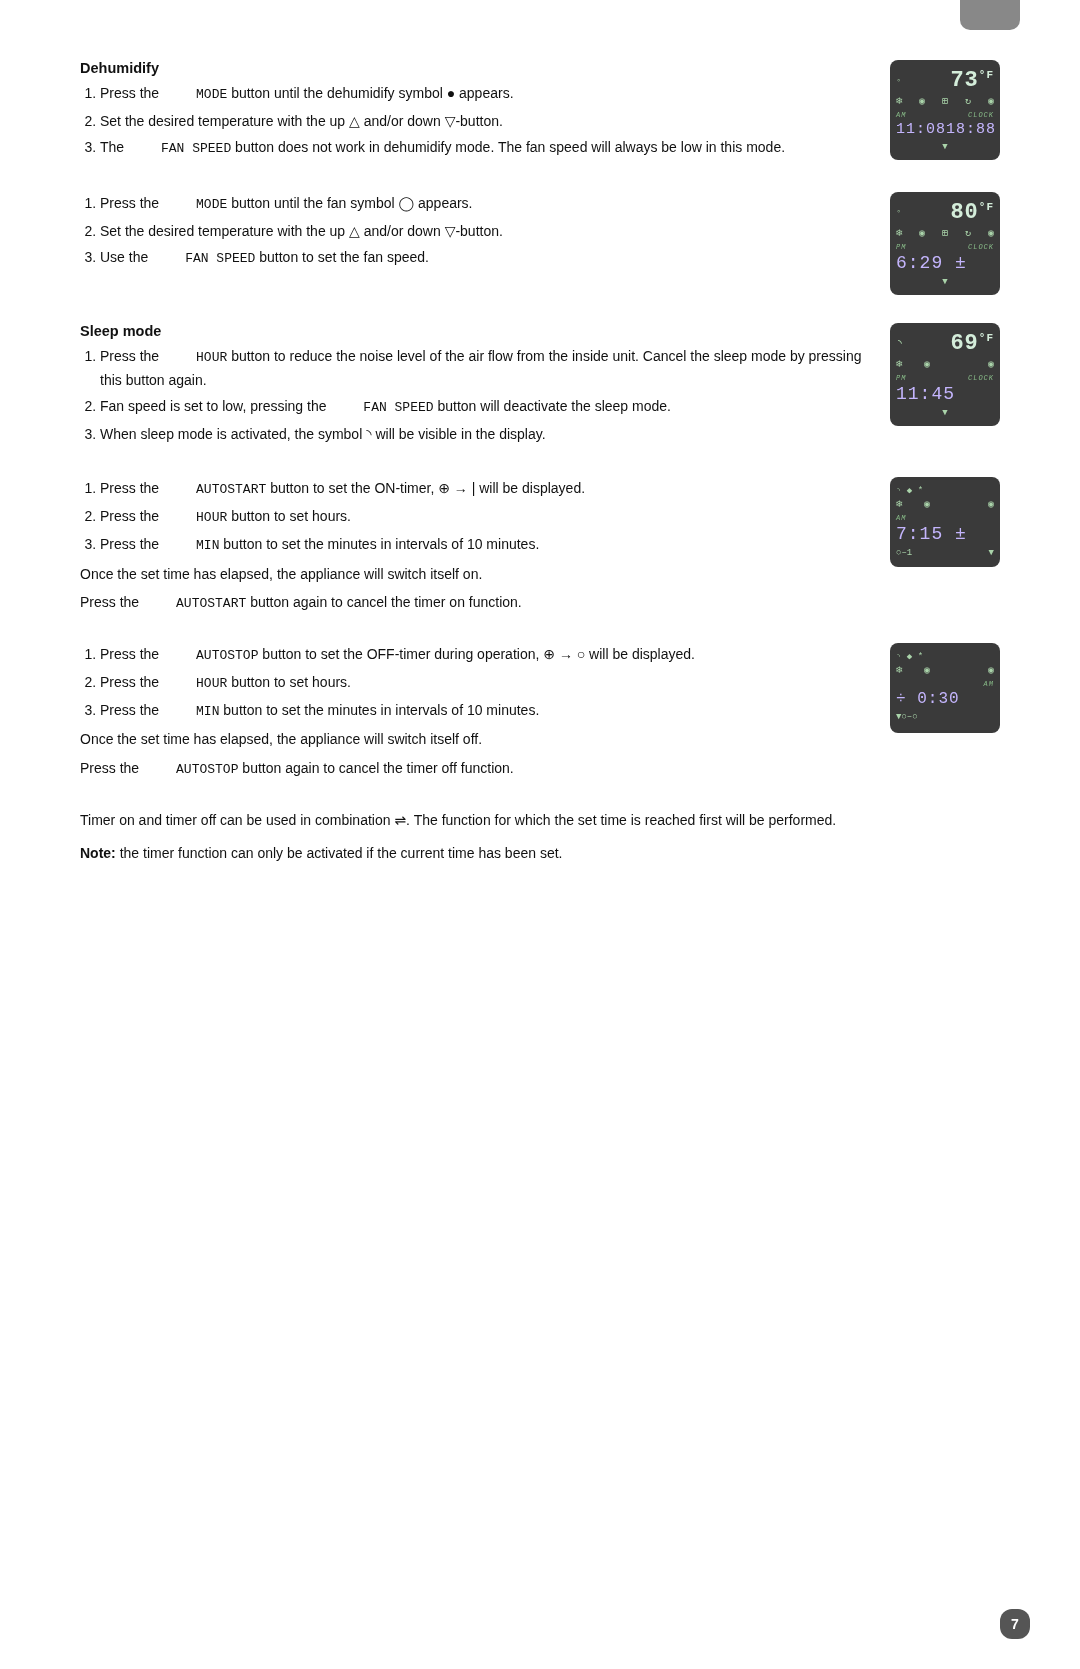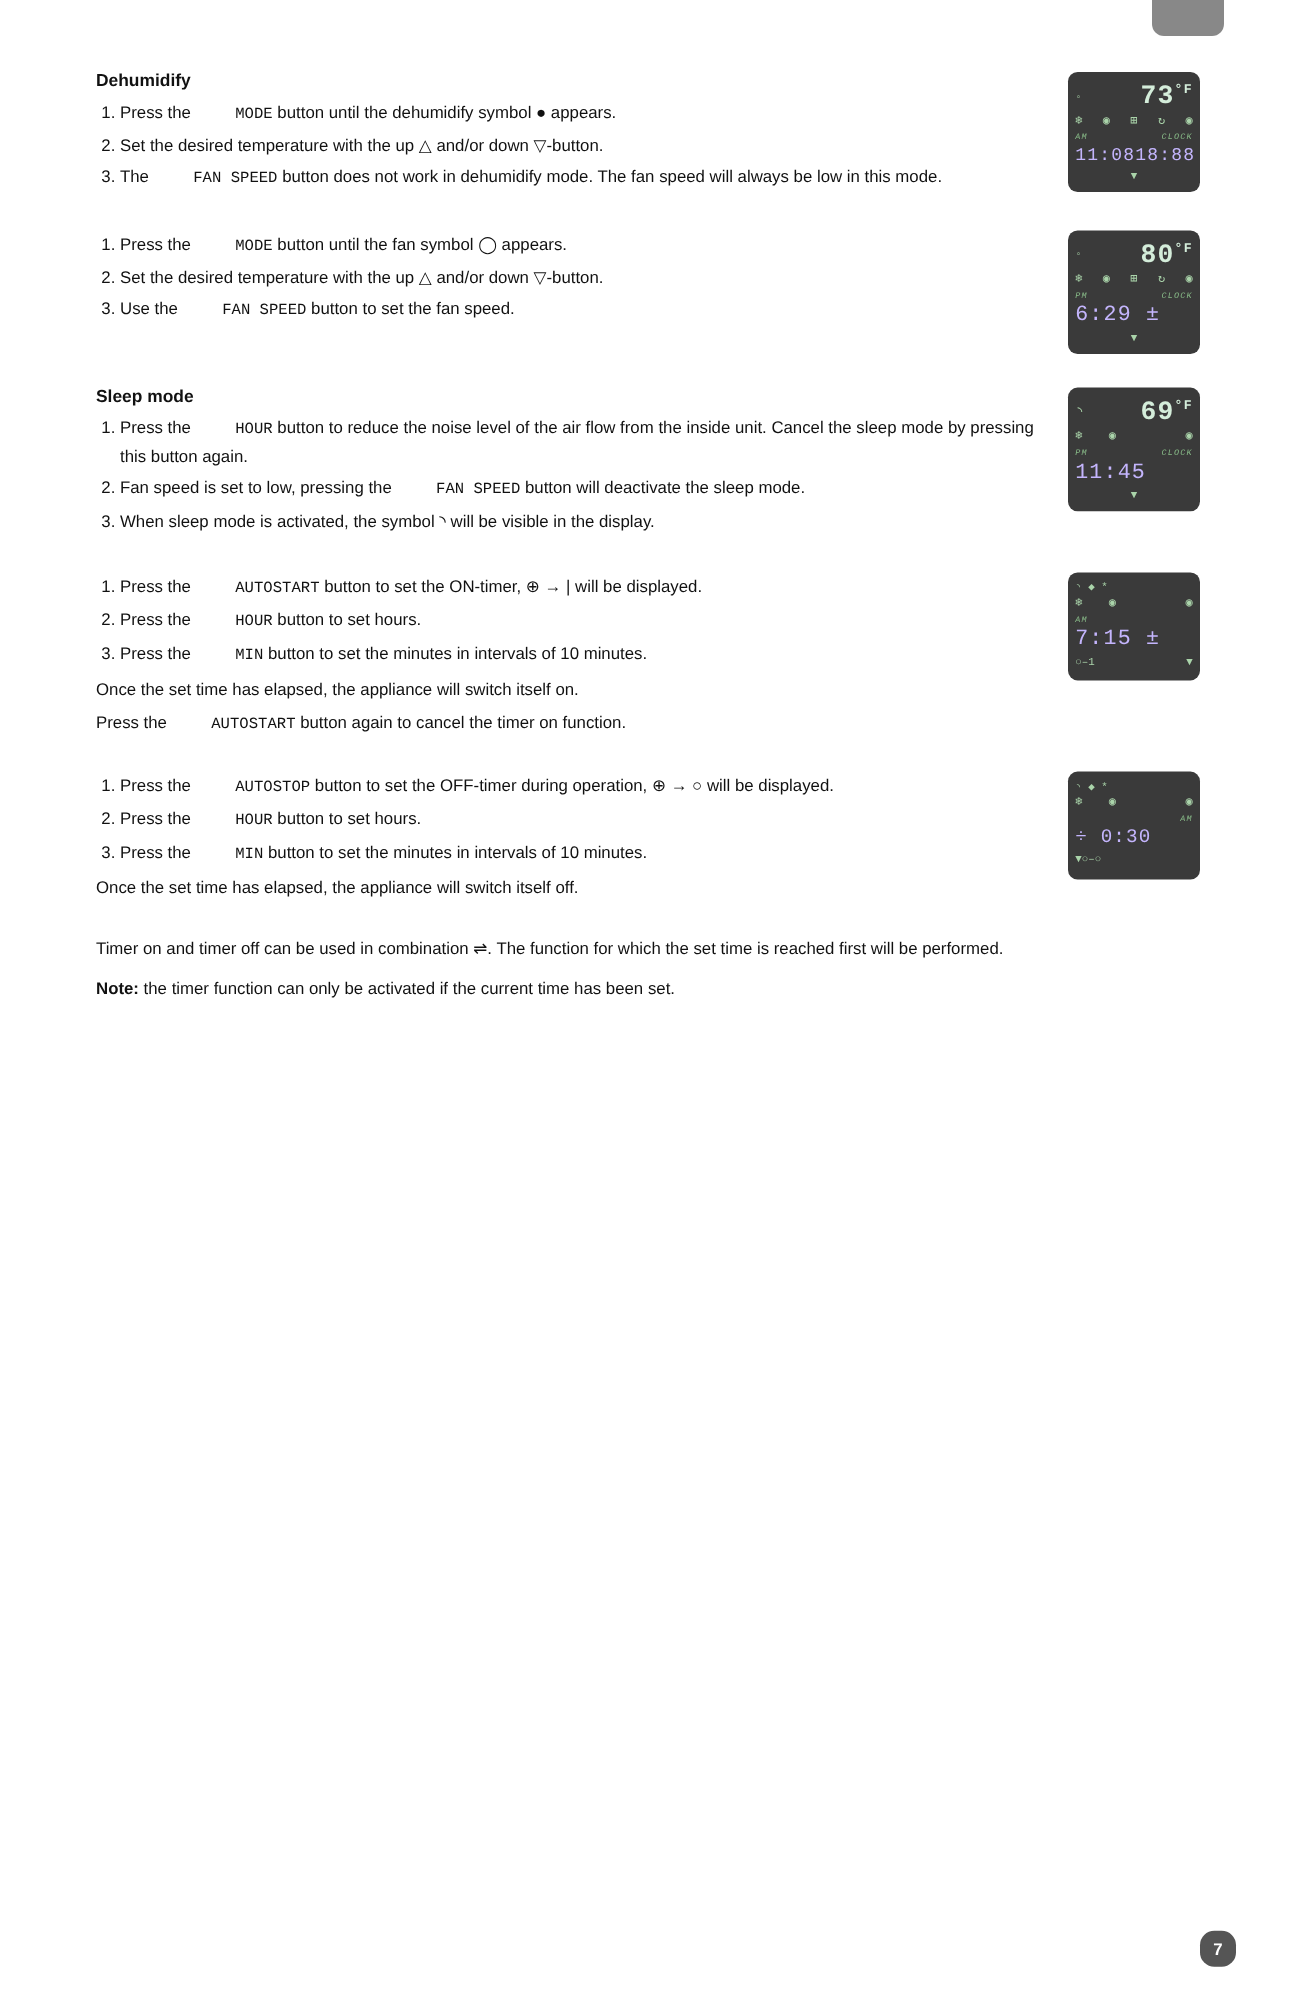--- a/index.html
+++ b/index.html
@@ -302,20 +302,21 @@
 </div>
 
 <div class="section">
   <div class="section-content">
     <ol>
       <li>Press the <code>AUTOSTOP</code> button to set the OFF-timer during operation, ⊕ → ○ will be displayed.</li>
       <li>Press the <code>HOUR</code> button to set hours.</li>
       <li>Press the <code>MIN</code> button to set the minutes in intervals of 10 minutes.</li>
     </ol>
     <p>Once the set time has elapsed, the appliance will switch itself off.</p>
+    <p>Press the <code>AUTOSTOP</code> button again to cancel the timer off function.</p>
   </div>
   <div class="display-img">
     <div class="lcd">
       <div class="lcd-row">
         <span class="lcd-small" style="font-size:9px;">◝ ◆ *</span>
       </div>
       <div class="lcd-row lcd-icons">
         <span>❄</span>
           <span>◉</span>
           <span style="width:14px;display:inline-block;"></span>

